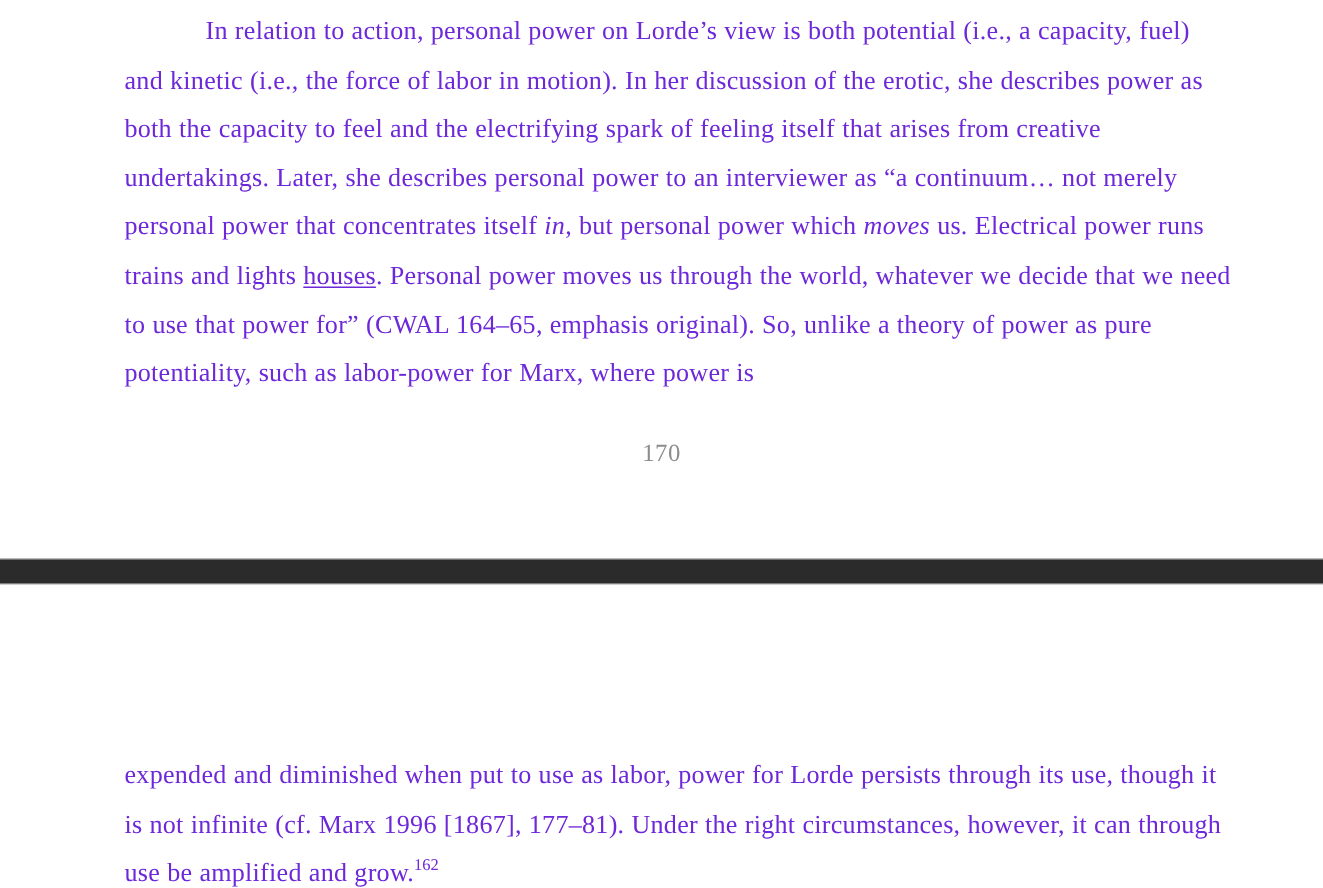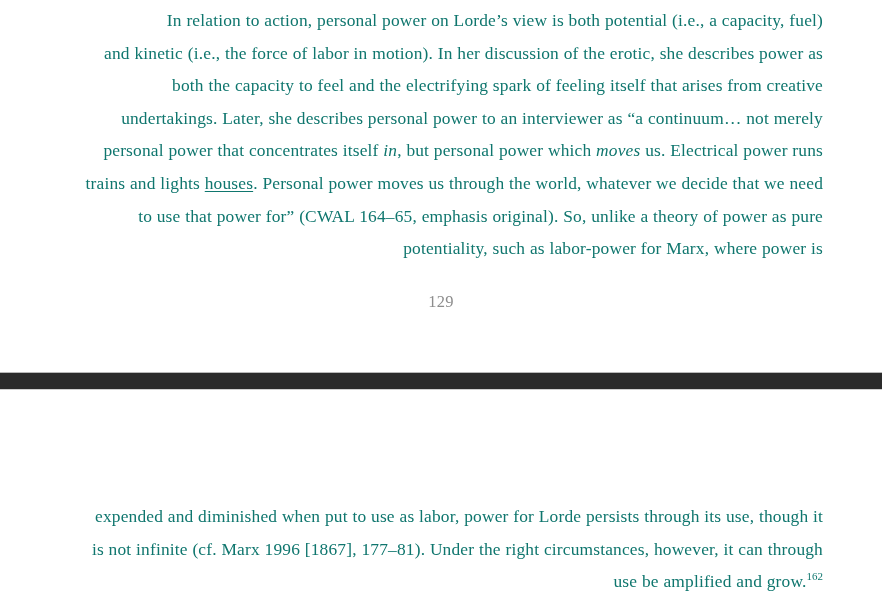--- a/index.html
+++ b/index.html
@@ -38,22 +38,22 @@
     height: 202px;
   }
 
   
   .textblock {
     position: absolute;
     left: 83px;
     width: 740px;
     font-size: 17.4px;
     line-height: 32.6px;
-    color: #0f766e;
-    text-align: right;
+    color: #6d28d9;
+    text-align: left;
     letter-spacing: 0.01em;
     word-spacing: 0.012em;
   }
   .textblock.upper {
     top: 4px;
   }
   .textblock.lower {
     top: 110px;
   }
 
@@ -109,21 +109,21 @@
 <body>
 
 <div class="reader">
 
   <div class="page page-upper">
 
     <div class="textblock upper">
       <p class="para indented"><span>In relation to action, personal power on Lorde’s view is both potential (i.e., a capacity, fuel) and kinetic (i.e., the force of labor in motion). In her discussion of the erotic, she describes power as both the capacity to feel and the electrifying spark of feeling itself that arises from creative undertakings. Later, she describes personal power to an interviewer as “a continuum… not merely personal power that concentrates itself </span><em class="ital">in</em><span>, but personal power which </span><em class="ital">moves</em><span> us. Electrical power runs trains and lights </span><span class="underlined">houses</span><span>. Personal power moves us through the world, whatever we decide that we need to use that power for” (CWAL 164–65, emphasis original). So, unlike a theory of power as pure potentiality, such as labor-power for Marx, where power is</span></p>
     </div>
 
-    <div class="folio">129</div>
+    <div class="folio">170</div>
   </div>
 
   <div class="page-gap"></div>
 
   <div class="page page-lower">
 
     <div class="textblock lower">
       <p class="para"><span>expended and diminished when put to use as labor, power for Lorde persists through its use, though it is not infinite (cf. Marx 1996 [1867], 177–81). Under the right circumstances, however, it can through use be amplified and grow.</span><sup class="fn">162</sup></p>
     </div>
   </div>

